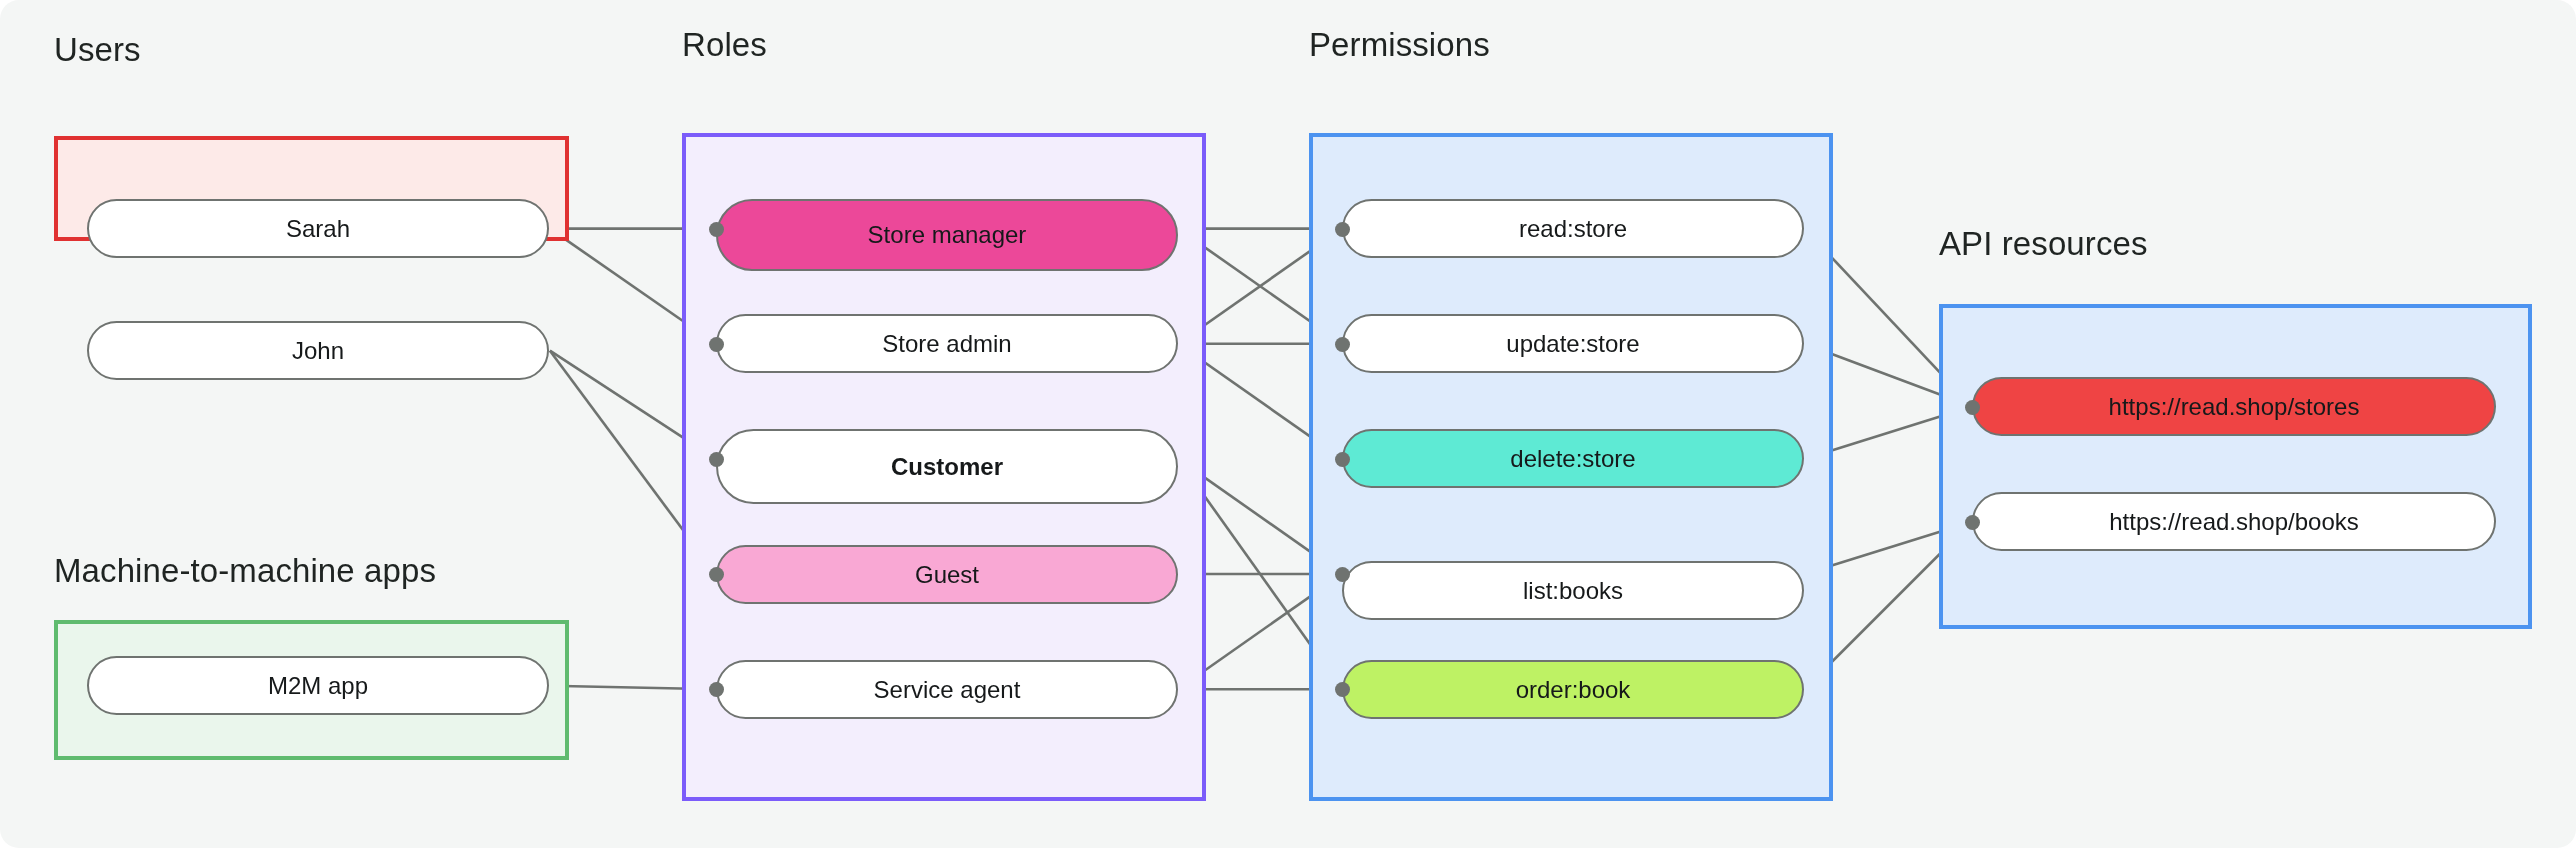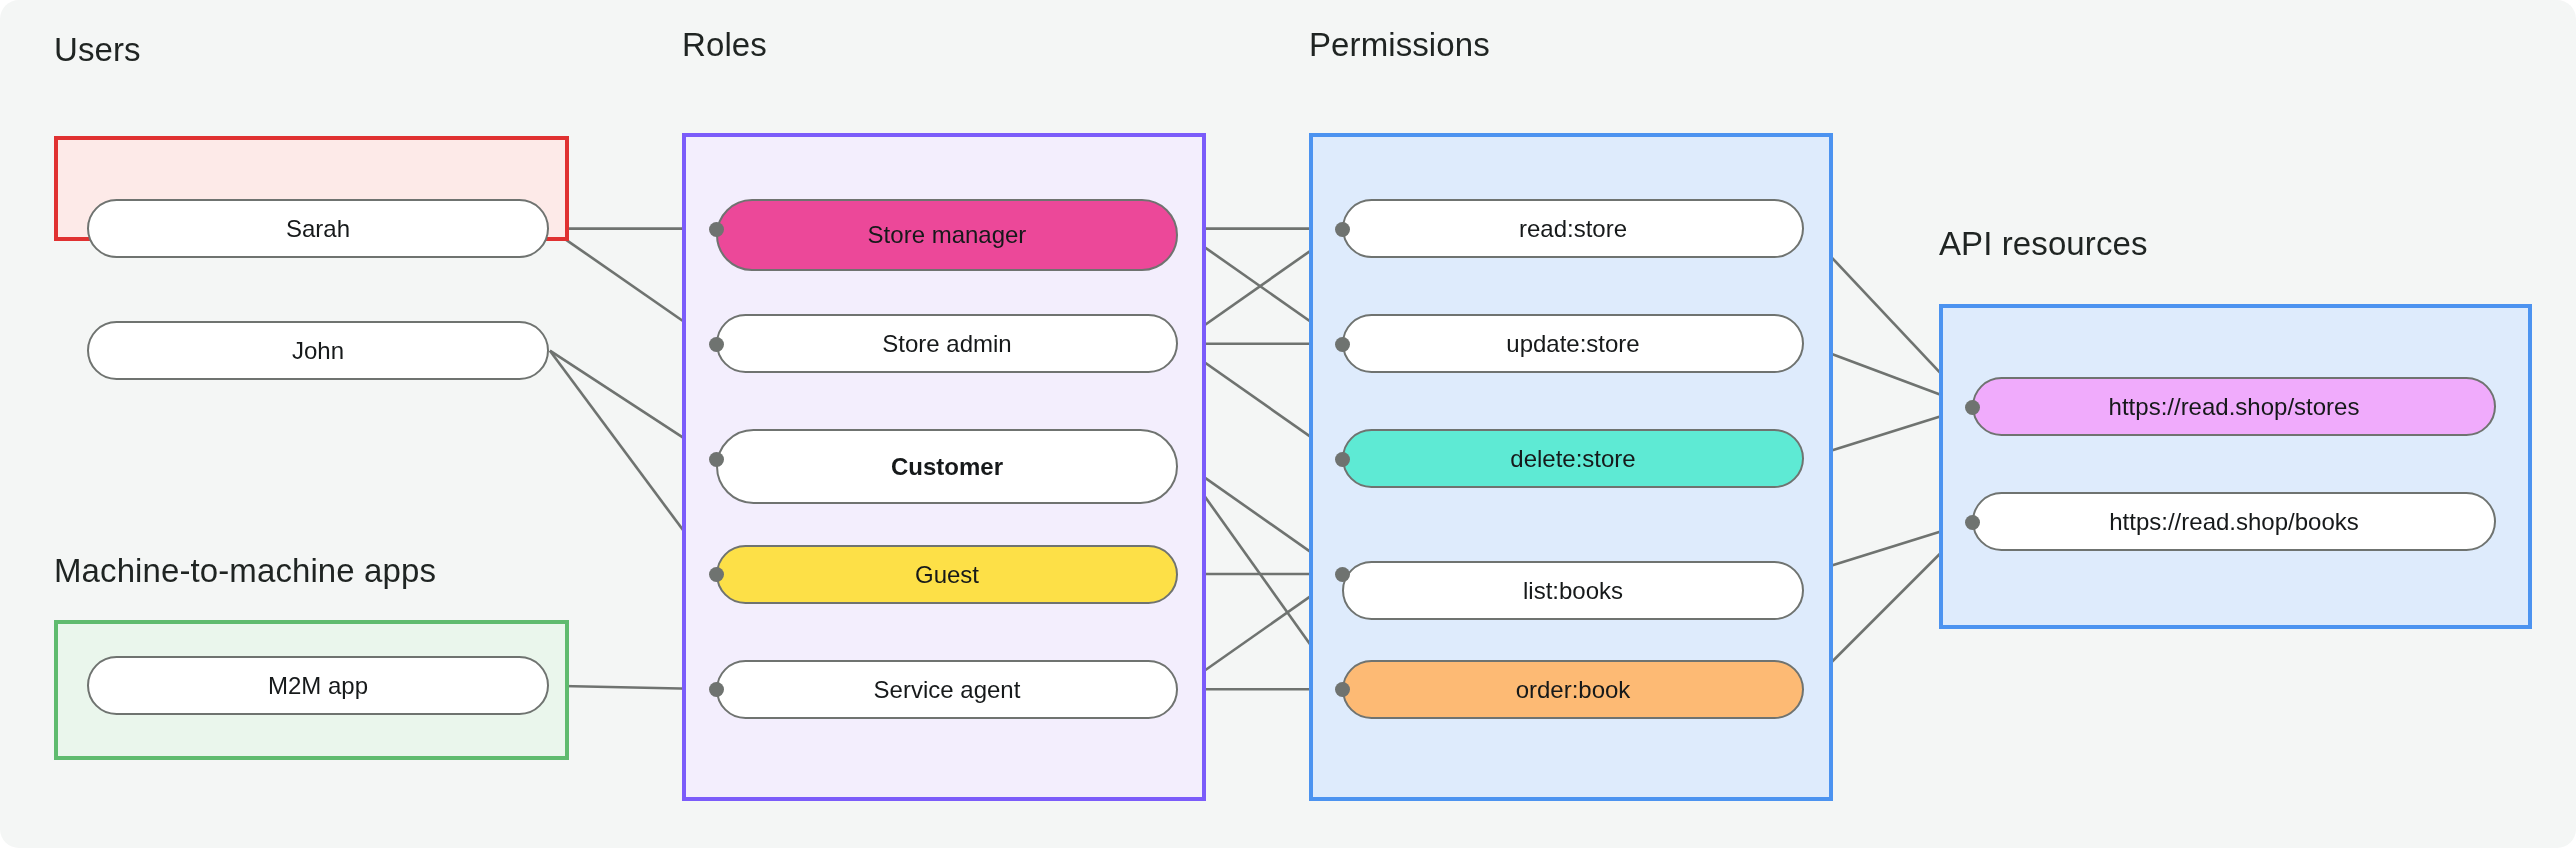--- a/index.html
+++ b/index.html
@@ -92,32 +92,32 @@
       <div class="node" style="left: 87px; top: 199px; width: 462px; height: 59px; border-color: rgb(111, 115, 112); background: rgb(255, 255, 255);">Sarah</div>
       <div class="node" style="left: 87px; top: 321px; width: 462px; height: 59px; border-color: rgb(111, 115, 112); background: rgb(255, 255, 255);">John</div>
       <div class="group-label" style="left: 54px; top: 552px;">Machine-to-machine apps</div>
       <div class="group-box" style="left: 54px; top: 620px; width: 515px; height: 140px; border-color: rgb(95, 187, 110); background: rgb(234, 246, 236);"></div>
       <div class="node" style="left: 87px; top: 656px; width: 462px; height: 59px; border-color: rgb(111, 115, 112); background: rgb(255, 255, 255);">M2M app</div>
       <div class="group-label" style="left: 682px; top: 26px;">Roles</div>
       <div class="group-box" style="left: 682px; top: 133px; width: 524px; height: 668px; border-color: rgb(123, 92, 250); background: rgb(243, 238, 253);"></div>
       <div class="node" style="left: 716px; top: 199px; width: 462px; height: 72px; border-color: rgb(111, 115, 112); background: #ec4899;">Store manager</div>
       <div class="node" style="left: 716px; top: 314px; width: 462px; height: 59px; border-color: rgb(111, 115, 112); background: rgb(255, 255, 255);">Store admin</div>
       <div class="node" style="left: 716px; top: 429px; width: 462px; height: 75px; border-color: rgb(111, 115, 112); background: rgb(255, 255, 255); font-weight: bold;">Customer</div>
-      <div class="node" style="left: 716px; top: 545px; width: 462px; height: 59px; border-color: rgb(111, 115, 112); background: #fde047;">Guest</div>
+      <div class="node" style="left: 716px; top: 545px; width: 462px; height: 59px; border-color: rgb(111, 115, 112); background: #f9a8d4;">Guest</div>
       <div class="node" style="left: 716px; top: 660px; width: 462px; height: 59px; border-color: rgb(111, 115, 112); background: rgb(255, 255, 255);">Service agent</div>
       <div class="group-label" style="left: 1309px; top: 26px;">Permissions</div>
       <div class="group-box" style="left: 1309px; top: 133px; width: 524px; height: 668px; border-color: rgb(76, 147, 240); background: rgb(222, 235, 252);"></div>
       <div class="node" style="left: 1342px; top: 199px; width: 462px; height: 59px; border-color: rgb(111, 115, 112); background: rgb(255, 255, 255);">read:store</div>
       <div class="node" style="left: 1342px; top: 314px; width: 462px; height: 59px; border-color: rgb(111, 115, 112); background: rgb(255, 255, 255);">update:store</div>
       <div class="node" style="left: 1342px; top: 429px; width: 462px; height: 59px; border-color: rgb(111, 115, 112); background: #5eead4;">delete:store</div>
       <div class="node" style="left: 1342px; top: 561px; width: 462px; height: 59px; border-color: rgb(111, 115, 112); background: rgb(255, 255, 255);">list:books</div>
-      <div class="node" style="left: 1342px; top: 660px; width: 462px; height: 59px; border-color: rgb(111, 115, 112); background: #fdba74;">order:book</div>
+      <div class="node" style="left: 1342px; top: 660px; width: 462px; height: 59px; border-color: rgb(111, 115, 112); background: #bef264;">order:book</div>
       <div class="group-label" style="left: 1939px; top: 225px;">API resources</div>
       <div class="group-box" style="left: 1939px; top: 304px; width: 593px; height: 325px; border-color: rgb(76, 147, 240); background: rgb(222, 235, 252);"></div>
-      <div class="node" style="left: 1972px; top: 377px; width: 524px; height: 59px; border-color: rgb(111, 115, 112); background: #f0abfc;">https://read.shop/stores</div>
+      <div class="node" style="left: 1972px; top: 377px; width: 524px; height: 59px; border-color: rgb(111, 115, 112); background: #ef4444;">https://read.shop/stores</div>
       <div class="node" style="left: 1972px; top: 492px; width: 524px; height: 59px; border-color: rgb(111, 115, 112); background: rgb(255, 255, 255);">https://read.shop/books</div>
     </div>
 <div class="port" style="left: 716px; top: 229px; background: rgb(111, 115, 112);"></div>
     <div class="port" style="left: 716px; top: 344px; background: rgb(111, 115, 112);"></div>
     <div class="port" style="left: 716px; top: 459px; background: rgb(111, 115, 112);"></div>
     <div class="port" style="left: 716px; top: 574px; background: rgb(111, 115, 112);"></div>
     <div class="port" style="left: 716px; top: 689px; background: rgb(111, 115, 112);"></div>
     <div class="port" style="left: 1342px; top: 229px; background: rgb(111, 115, 112);"></div>
     <div class="port" style="left: 1342px; top: 344px; background: rgb(111, 115, 112);"></div>
     <div class="port" style="left: 1342px; top: 459px; background: rgb(111, 115, 112);"></div>

